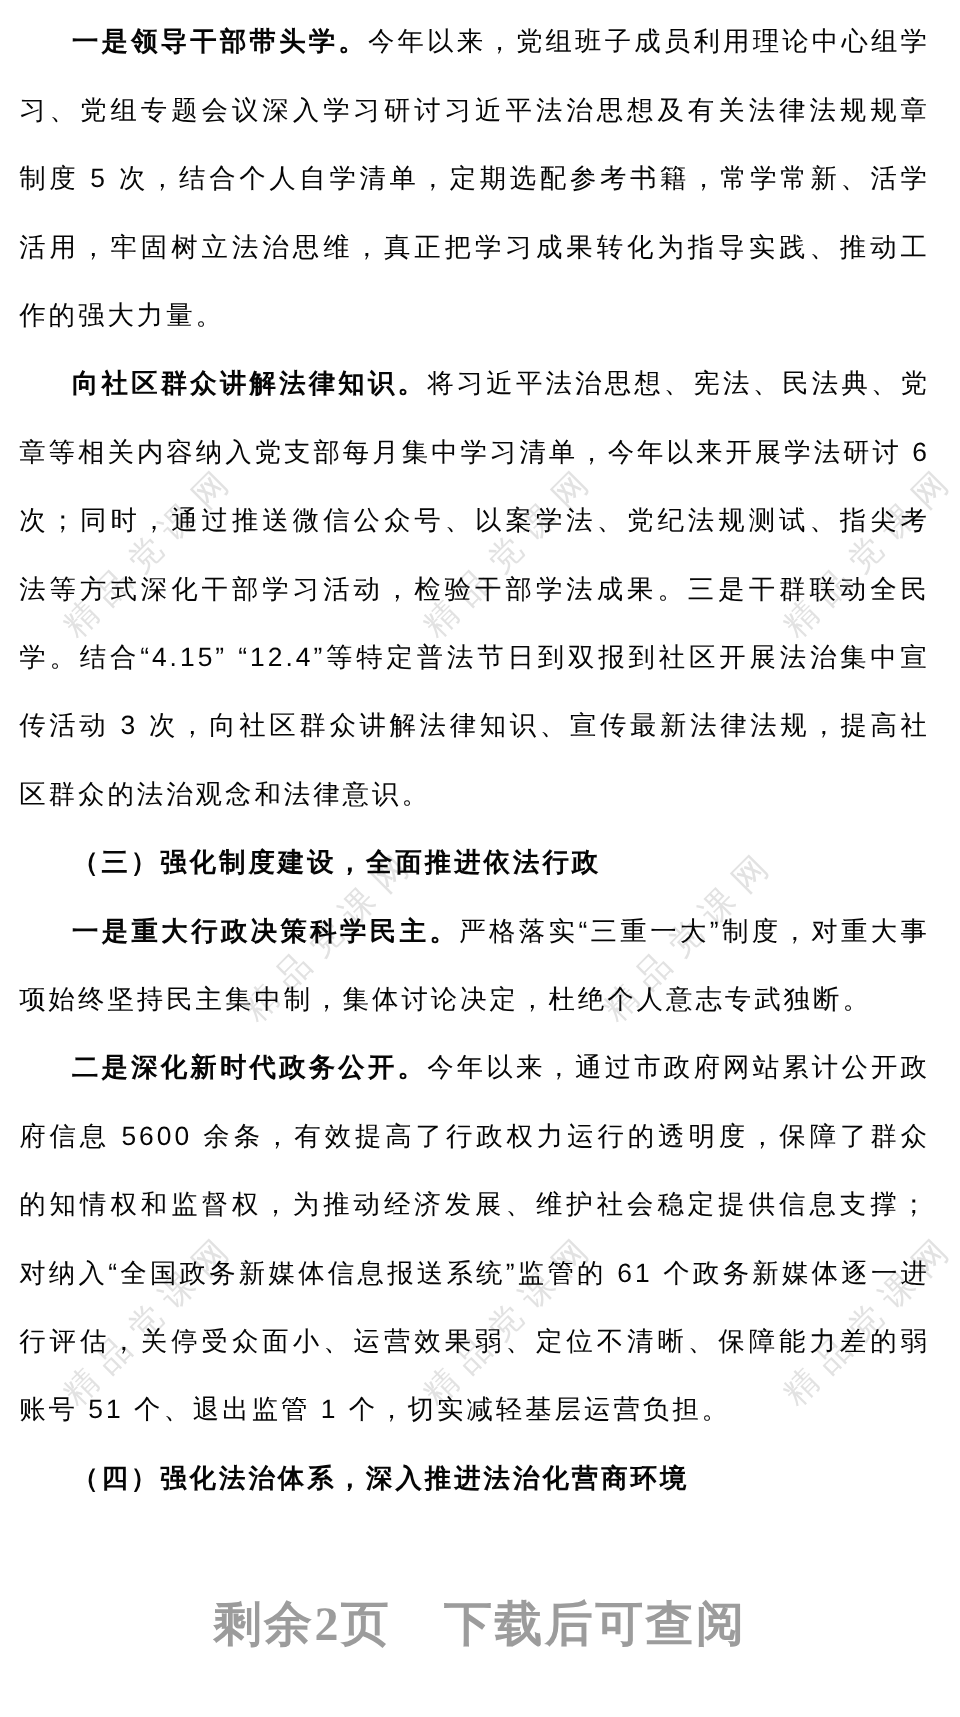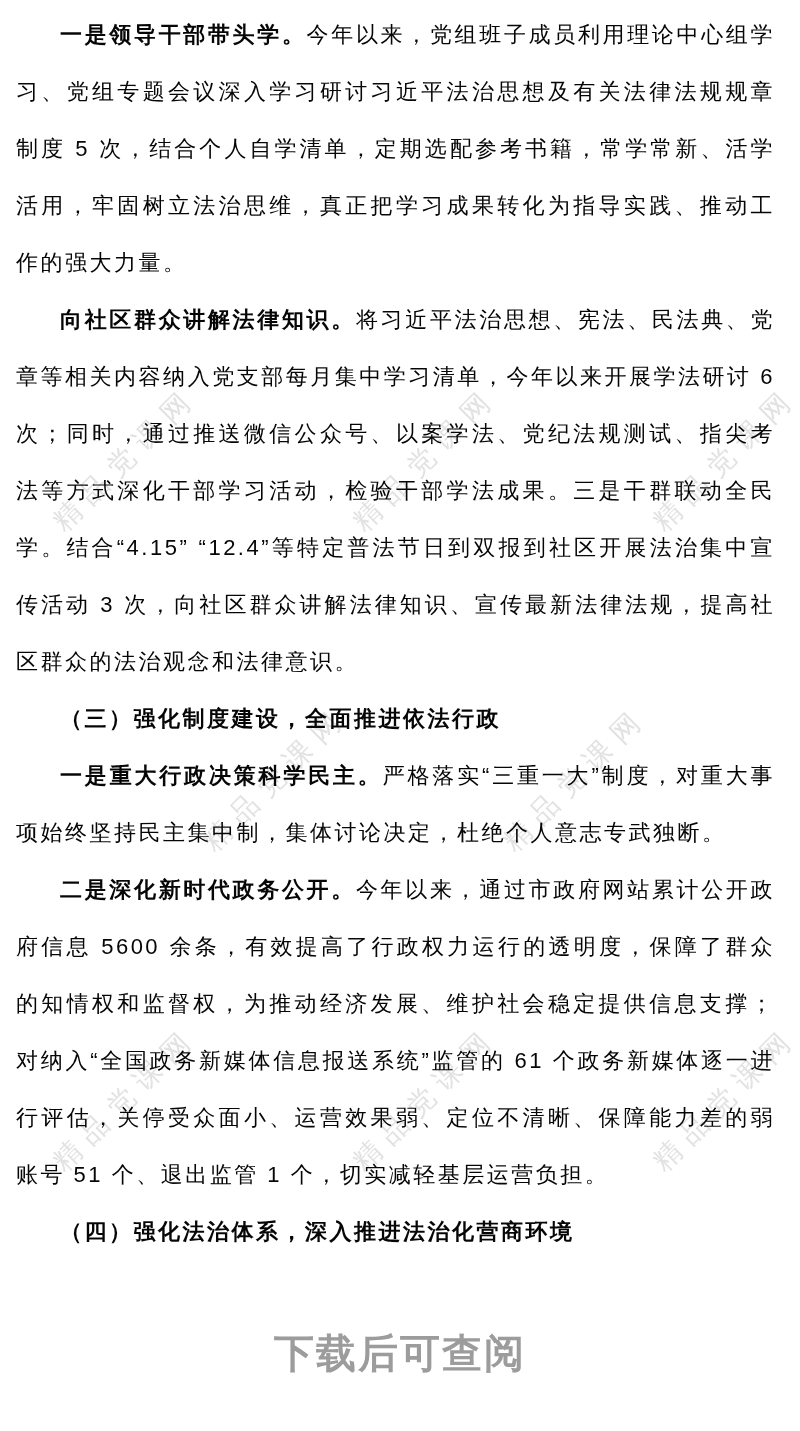--- a/index.html
+++ b/index.html
@@ -81,15 +81,16 @@
   <main class="doc" id="doc-body">
       <p class="body"><strong class="lead">一是领导干部带头学。</strong>今年以来，党组班子成员利用理论中心组学习、党组专题会议深入学习研讨习近平法治思想及有关法律法规规章制度 5 次，结合个人自学清单，定期选配参考书籍，常学常新、活学活用，牢固树立法治思维，真正把学习成果转化为指导实践、推动工作的强大力量。</p>
       <p class="body"><strong class="lead">向社区群众讲解法律知识。</strong>将习近平法治思想、宪法、民法典、党章等相关内容纳入党支部每月集中学习清单，今年以来开展学法研讨 6 次；同时，通过推送微信公众号、以案学法、党纪法规测试、指尖考法等方式深化干部学习活动，检验干部学法成果。三是干群联动全民学。结合“4.15” “12.4”等特定普法节日到双报到社区开展法治集中宣传活动 3 次，向社区群众讲解法律知识、宣传最新法律法规，提高社区群众的法治观念和法律意识。</p>
       <p class="heading">（三）强化制度建设，全面推进依法行政</p>
       <p class="body"><strong class="lead">一是重大行政决策科学民主。</strong>严格落实“三重一大”制度，对重大事项始终坚持民主集中制，集体讨论决定，杜绝个人意志专武独断。</p>
       <p class="body"><strong class="lead">二是深化新时代政务公开。</strong>今年以来，通过市政府网站累计公开政府信息 5600 余条，有效提高了行政权力运行的透明度，保障了群众的知情权和监督权，为推动经济发展、维护社会稳定提供信息支撑；对纳入“全国政务新媒体信息报送系统”监管的 61 个政务新媒体逐一进行评估，关停受众面小、运营效果弱、定位不清晰、保障能力差的弱账号 51 个、退出监管 1 个，切实减轻基层运营负担。</p>
       <p class="heading">（四）强化法治体系，深入推进法治化营商环境</p>
     </main>
 
   <div class="footer">
+    <span>剩余2页</span>
     <span>下载后可查阅</span>
   </div>
 </div>
 
 </body></html>

